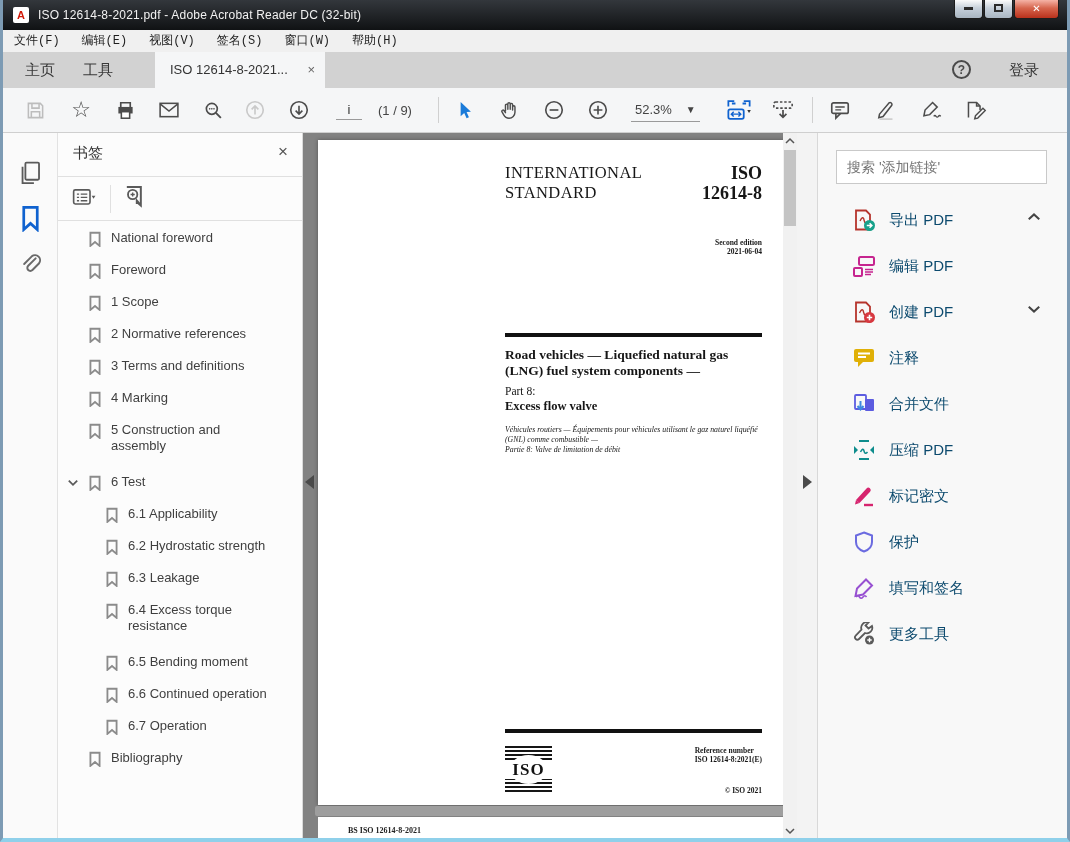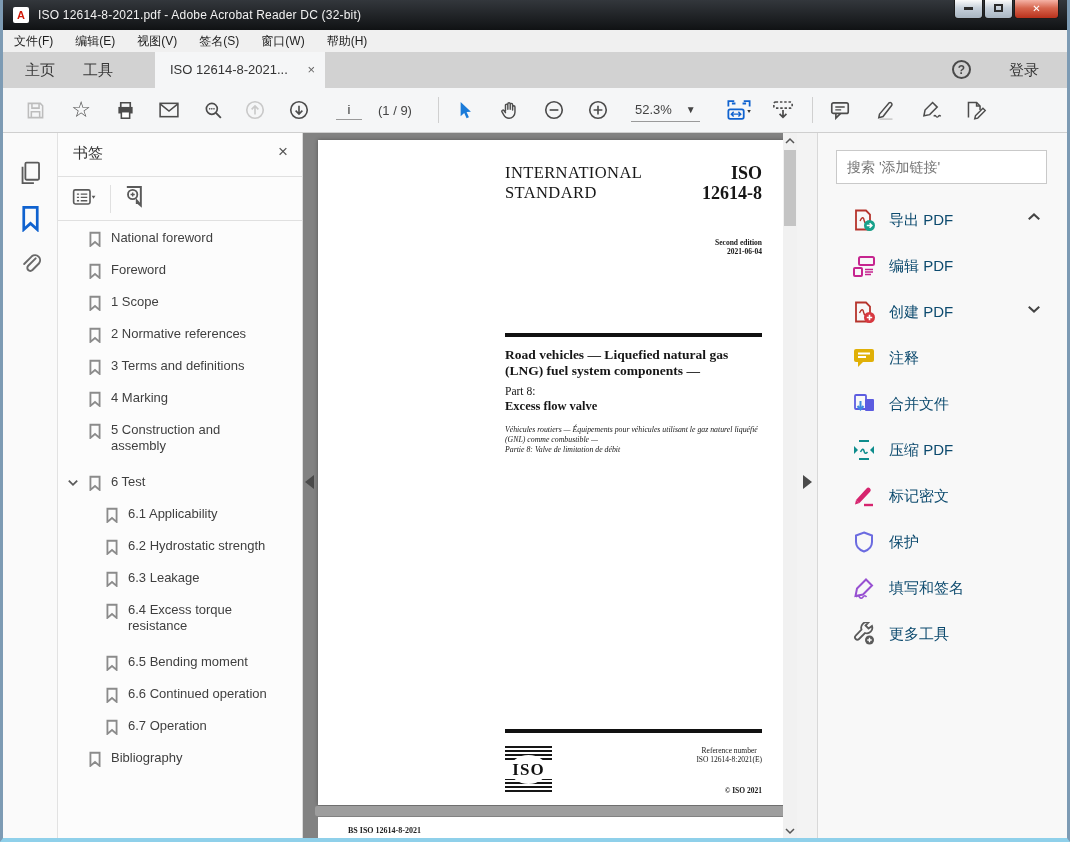--- a/index.html
+++ b/index.html
@@ -18,21 +18,21 @@
   .winbtn { width:29px; height:19px; border:1px solid #1c1c1c; border-top:none;
     border-radius:0 0 4px 4px; background:linear-gradient(#fbfbfb,#c6d0da 45%,#a9b6c2);
     color:#2b2b2b; font-size:10px; text-align:center; line-height:17px; margin-left:1px; }
   .winbtn.close { width:45px; background:linear-gradient(#f5b3a6,#d6654d 45%,#b8311c); color:#fff; font-weight:bold; }
   .minglyph { display:inline-block; width:9px; height:3px; background:#2b2b2b; margin-bottom:2px; }
   .maxglyph { display:inline-block; width:9px; height:8px; border:2px solid #2b2b2b; }
 
   
   .menubar { position:absolute; left:0; top:30px; right:0; height:22px; background:#f0f0f0;
     display:flex; align-items:center; font-size:12px; color:#1d1d1d; }
-  .menuitem { padding:16px 11px; line-height:22px; }
+  .menuitem { padding:16px 11px; line-height:22px;font-family:Liberation Mono, monospace; }
 
   
   .tabbar { position:absolute; left:0; top:52px; right:0; height:52px; background:#d2d2d2; }
   .tabbtn { position:absolute; top:0; height:36px; line-height:36px; font-size:15px; color:#383838; }
   .tab-home { left:22px; } .tab-tools { left:80px; }
   .doctab { position:absolute; left:152px; top:0; width:170px; height:36px; background:#f5f6f7;
     font-size:13px; color:#333; line-height:36px; padding-left:15px; }
   .doctab .closex { position:absolute; right:10px; top:0; color:#666; font-size:13px; }
   .helpcircle { position:absolute; right:96px; top:8px; width:19px; height:19px; border:2px solid #4a4a4a;
     border-radius:50%; color:#4a4a4a; font-size:12px; font-weight:bold; text-align:center; line-height:16px; }
@@ -82,21 +82,21 @@
   .titleen { position:absolute; left:0; top:199px; font-size:13.5px; font-weight:bold; line-height:15.5px; }
   .partlabel { position:absolute; left:0; top:237px; font-size:11.5px; }
   .parttitle { position:absolute; left:0; top:251px; font-size:12.5px; font-weight:bold; }
   .titlefr { position:absolute; left:0; top:277px; font-size:7.8px; font-style:italic; line-height:9.5px; }
   .partfr { position:absolute; left:0; top:297px; font-size:7.8px; font-style:italic; }
   .isologo { position:absolute; left:0; top:598px; width:47px; height:47px;
     background:repeating-linear-gradient(#161616 0 2px,#fff 2px 4px); overflow:hidden; }
   .isologo .globe { position:absolute; left:5px; top:9px; width:37px; height:29px; background:#fff; border-radius:50%; }
   .isologo .isotext { position:absolute; left:0; top:14px; width:100%; text-align:center;
     font-size:17px; font-weight:bold; letter-spacing:1px; background:#fff; color:#111; line-height:19px; }
-  .refblock { position:absolute; right:0; top:598px; text-align:center; font-size:7.5px; font-weight:normal; line-height:9px; }
+  .refblock { position:absolute; right:0; top:598px; text-align:left; font-size:7.5px; font-weight:bold; line-height:9px; }
   .copyright { position:absolute; right:0; top:638px; text-align:right; font-size:7.5px; font-weight:bold; }
   .hthumb { position:absolute; left:12px; top:673px; width:476px; height:10px; background:#9e9e9e; border-radius:2px; }
   .page2 { position:absolute; left:15px; top:684px; width:472px; bottom:0; background:#fff; overflow:hidden;
     font-family:"Liberation Serif","DejaVu Serif",serif; }
   .page2text { position:absolute; left:30px; top:9px; font-size:8px; font-weight:bold; color:#222; }
   .collapseL { position:absolute; left:2px; top:342px; width:0; height:0;
     border-top:7px solid transparent; border-bottom:7px solid transparent; border-right:9px solid #4a4a4a; }
   .vscroll { position:absolute; right:20px; top:0; width:14px; bottom:0; background:#f1f1f1; }
   .vthumb { position:absolute; left:1px; right:1px; top:17px; height:76px; background:#c4c4c4; }
   .varrow { position:absolute; left:0; width:14px; height:15px; display:flex; align-items:center; justify-content:center; background:#f1f1f1; }

